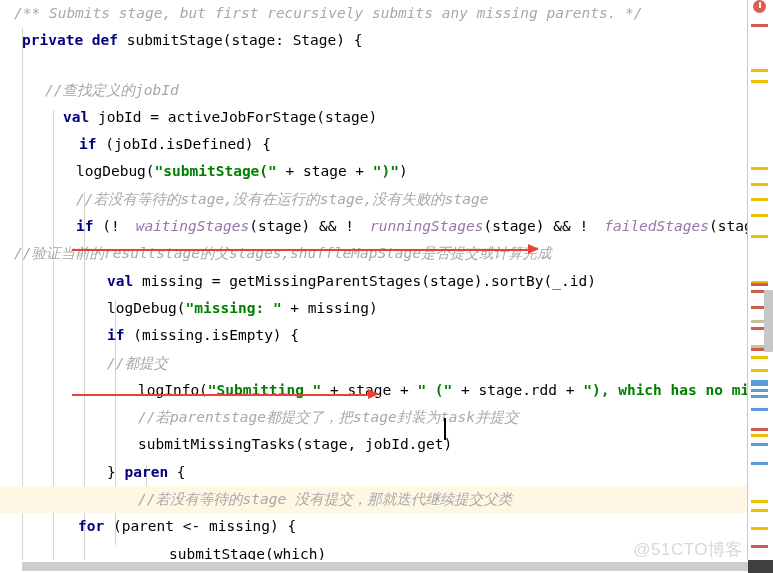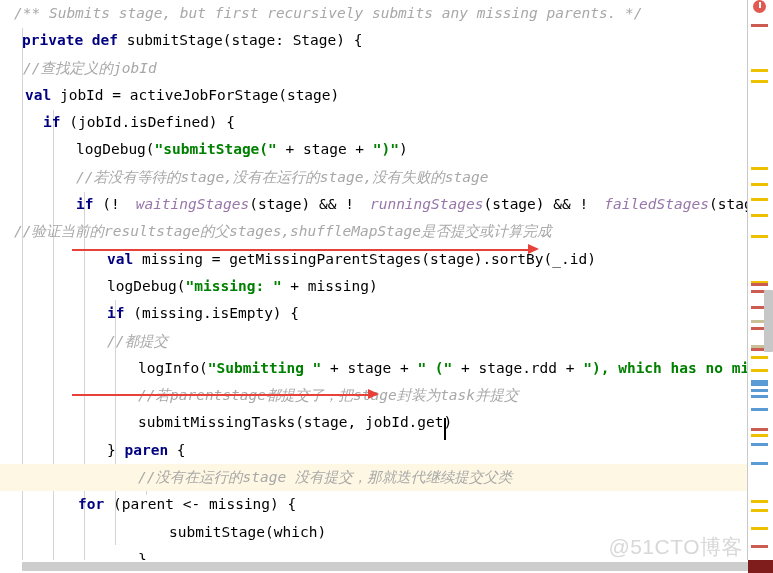--- a/index.html
+++ b/index.html
@@ -11,21 +11,21 @@
     width: 773px;
     height: 573px;
     overflow: hidden;
     font-family: "DejaVu Sans Mono", "Liberation Mono", monospace;
   }
 
   #editor-window {
     position: relative;
     width: 773px;
     height: 573px;
-    background: #7f1d1d;
+    background: #404040;
     overflow: hidden;
   }
 
   
   #code-area {
     position: absolute;
     left: 0;
     top: 0;
     width: 748px;
     height: 560px;
@@ -149,21 +149,21 @@
     background: #cdcdcd;
     border-radius: 1px;
   }
 
   
   #watermark {
     position: absolute;
     right: 30px;
     bottom: 12px;
     font-family: "Liberation Sans", "DejaVu Sans", sans-serif;
-    font-size: 21px;
+    font-size: 17px;
     color: #d8d8d8;
     letter-spacing: 0.5px;
     user-select: none;
     z-index: 4;
   }
 </style>
 </head>
 <body>
 
 <div id="editor-window">
@@ -172,36 +172,36 @@
 
     <div class="guide" style="left:22px;  top:28px;  height:545px;"></div>
     <div class="guide" style="left:53px;  top:110px; height:463px;"></div>
     <div class="guide" style="left:84px;  top:192px; height:381px;"></div>
     <div class="guide" style="left:115px; top:300px; height:245px;"></div>
     <div class="guide" style="left:146px; top:465px; height:30px;"></div>
 
     <div id="code-lines">
         <div class="code-line" style="padding-left: 14px;"><span class="tok-cmt">/** Submits stage, but first recursively submits any missing parents. */</span></div>
         <div class="code-line" style="padding-left: 22px;"><span class="tok-kw">private def</span><span class="tok-plain"> submitStage(stage: Stage) {</span></div>
-        <div class="code-line" style="padding-left: 23px;"><span class="tok-cmt">//查找定义的jobId</span></div>
-        <div class="code-line" style="padding-left: 25px;"><span class="tok-kw">val</span><span class="tok-plain"> jobId = activeJobForStage(stage)</span></div>
-        <div class="code-line" style="padding-left: 43px;"><span class="tok-kw">if</span><span class="tok-plain"> (jobId.isDefined) {</span></div>
+        <div class="code-line" style="padding-left: 45px; margin-top: 22px;"><span class="tok-cmt">//查找定义的jobId</span></div>
+        <div class="code-line" style="padding-left: 63px;"><span class="tok-kw">val</span><span class="tok-plain"> jobId = activeJobForStage(stage)</span></div>
+        <div class="code-line" style="padding-left: 43px; margin-left: 36px;"><span class="tok-kw">if</span><span class="tok-plain"> (jobId.isDefined) {</span></div>
         <div class="code-line" style="padding-left: 76px;"><span class="tok-plain">logDebug(</span><span class="tok-str">"submitStage("</span><span class="tok-plain"> + stage + </span><span class="tok-str">")"</span><span class="tok-plain">)</span></div>
         <div class="code-line" style="padding-left: 76px;"><span class="tok-cmt">//若没有等待的stage,没有在运行的stage,没有失败的stage</span></div>
         <div class="code-line" style="padding-left: 76px;"><span class="tok-kw">if</span><span class="tok-plain"> (!</span><span class="tok-field">waitingStages</span><span class="tok-plain">(stage) &amp;&amp; !</span><span class="tok-field">runningStages</span><span class="tok-plain">(stage) &amp;&amp; !</span><span class="tok-field">failedStages</span><span class="tok-plain">(stage)) {</span></div>
         <div class="code-line" style=""><span class="tok-cmt">//验证当前的resultstage的父stages,shuffleMapStage是否提交或计算完成</span></div>
         <div class="code-line" style="padding-left: 107px;"><span class="tok-kw">val</span><span class="tok-plain"> missing = getMissingParentStages(stage).sortBy(_.id)</span></div>
         <div class="code-line" style="padding-left: 107px;"><span class="tok-plain">logDebug(</span><span class="tok-str">"missing: "</span><span class="tok-plain"> + missing)</span></div>
         <div class="code-line" style="padding-left: 107px;"><span class="tok-kw">if</span><span class="tok-plain"> (missing.isEmpty) {</span></div>
         <div class="code-line" style="padding-left: 107px;"><span class="tok-cmt">//都提交</span></div>
         <div class="code-line" style="padding-left: 138px;"><span class="tok-plain">logInfo(</span><span class="tok-str">"Submitting "</span><span class="tok-plain"> + stage + </span><span class="tok-str">" ("</span><span class="tok-plain"> + stage.rdd + </span><span class="tok-str">"), which has no missing paren</span></div>
         <div class="code-line" style="padding-left: 138px;"><span class="tok-cmt">//若parentstage都提交了，把stage封装为task并提交</span></div>
         <div class="code-line" style="padding-left: 138px;"><span class="tok-plain">submitMissingTasks(stage, jobId.get)</span></div>
         <div class="code-line" style="padding-left: 107px;"><span class="tok-plain">} </span><span class="tok-kw">paren</span><span class="tok-plain"> {</span></div>
-        <div class="code-line current" style="padding-left: 138px;"><span class="tok-cmt">//没有在运行的stage 没有提交，那就迭代继续提交父类</span></div>
+        <div class="code-line current" style="padding-left: 138px;"><span class="tok-cmt">//若没有等待的stage 没有提交，那就迭代继续提交父类</span></div>
         <div class="code-line" style="padding-left: 78px;"><span class="tok-kw">for</span><span class="tok-plain"> (parent &lt;- missing) {</span></div>
         <div class="code-line" style="padding-left: 169px;"><span class="tok-plain">submitStage(which)</span></div>
         <div class="code-line" style="padding-left: 138px;"><span class="tok-plain">}</span></div>
       </div>
 
     <div class="annot-underline" style="left:72px; top:249px; width:460px;"></div>
     <div class="annot-arrowhead" style="left:528px; top:244px;"></div>
 
     <div class="annot-underline" style="left:72px; top:394px; width:298px;"></div>
     <div class="annot-arrowhead" style="left:368px; top:389px;"></div>

